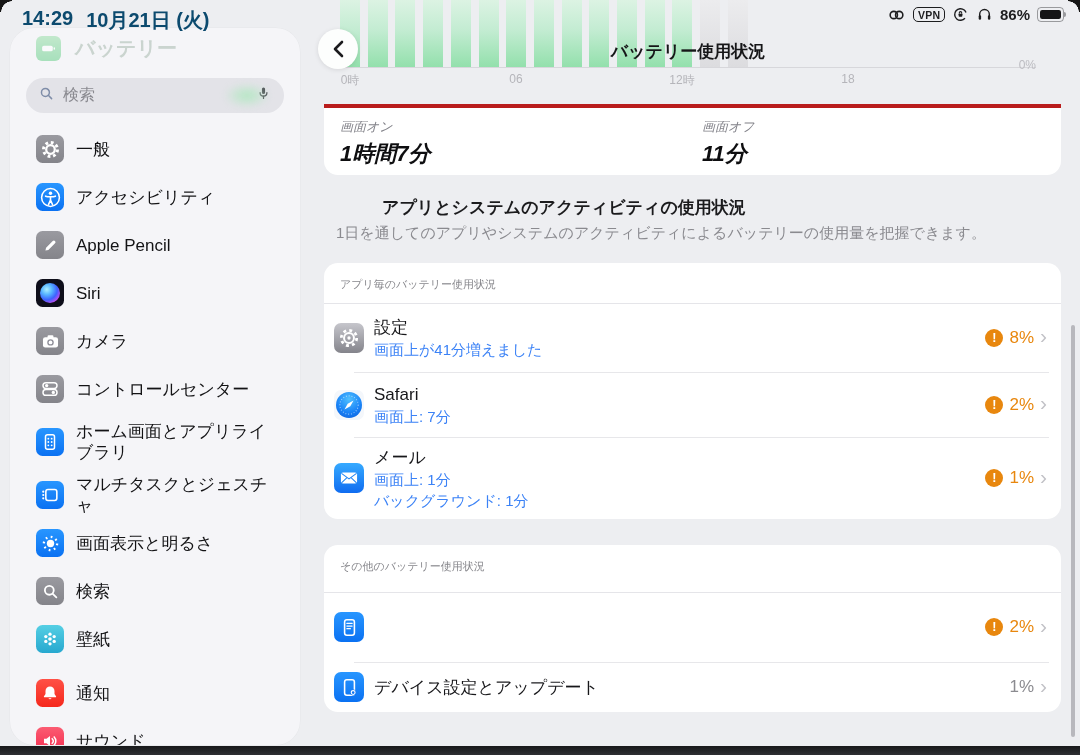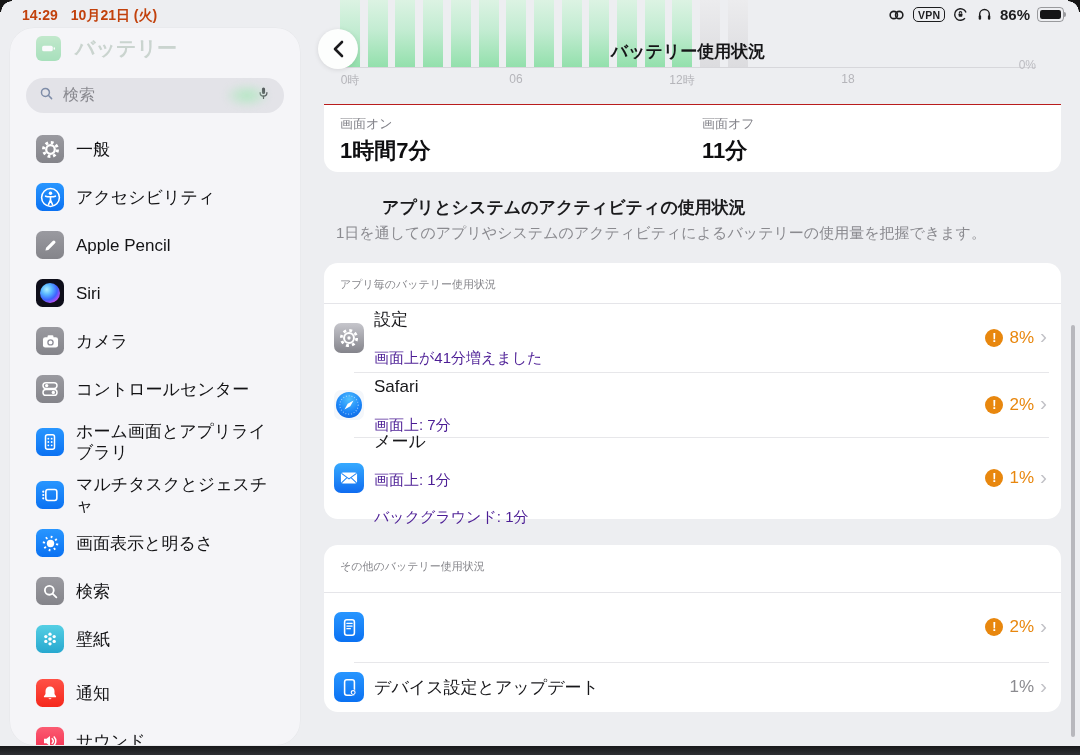--- a/index.html
+++ b/index.html
@@ -3,21 +3,21 @@
 <meta charset="utf-8">
 <style>
   html,body{margin:0;padding:0;}
   body{width:1080px;height:755px;overflow:hidden;background:#ebecef;
        font-family:"Liberation Sans","DejaVu Sans",sans-serif;
        -webkit-font-smoothing:antialiased;color:#1a1a1c;}
   .screen{position:relative;width:1080px;height:755px;background:#edeef1;overflow:hidden;}
 
   
   .statusbar{position:absolute;left:0;top:0;width:100%;height:28px;z-index:40;}
-  .sb-left{position:absolute;left:22px;top:7px;display:flex;gap:13px;font-size:14px;font-weight:700;color:#c2410c;}
+  .sb-left{position:absolute;left:22px;top:7px;display:flex;gap:13px;font-size:20px;font-weight:700;color:#0c4a6e;}
   .sb-right{position:absolute;right:16px;top:6px;display:flex;align-items:center;gap:7px;color:#1d1d1f;}
   .sb-right svg{display:block;}
   .vpn-badge{border:1.6px solid #1d1d1f;border-radius:5px;font-size:10.5px;font-weight:700;
              padding:0.5px 3.5px;letter-spacing:.3px;}
   .sb-pct{font-size:15px;font-weight:600;}
   .batt{position:relative;width:25px;height:12.5px;border:1px solid rgba(50,50,55,.45);border-radius:4px;}
   .batt .fill{position:absolute;left:1.5px;top:1.5px;bottom:1.5px;width:86%;background:#151517;border-radius:2.2px;}
   .batt .nub{position:absolute;right:-3.4px;top:3.4px;width:2.2px;height:5.4px;background:rgba(50,50,55,.45);border-radius:0 2px 2px 0;}
   .corner{position:absolute;width:12px;height:12px;z-index:60;}
   .corner.tl{left:0;top:0;background:radial-gradient(circle at 100% 100%, transparent 10.5px, #151515 11px);}
@@ -60,21 +60,21 @@
   .bar.gray{background:linear-gradient(180deg,#ececee 0%,#dcdcdf 100%);}
   .axis-line{position:absolute;left:20px;top:67px;width:700px;height:1px;background:#d7d7db;}
   .tick{position:absolute;top:72px;font-size:12px;color:#b5b5ba;transform:translateX(-50%);}
   .tick.t0{left:34px;}.tick.t1{left:200px;}.tick.t2{left:366px;}.tick.t3{left:532px;}
   .ypct{position:absolute;left:640px;width:80px;top:58px;text-align:right;font-size:12px;color:#bcbcc1;}
   .backbtn{position:absolute;left:2px;top:29px;width:40px;height:40px;border-radius:50%;background:#fdfefd;
      box-shadow:0 1px 5px rgba(0,0,0,.10);display:flex;align-items:center;justify-content:center;z-index:5;}
   .navtitle{position:absolute;left:0;top:40px;width:744px;text-align:center;font-size:17px;font-weight:700;color:#161618;}
 
   .card{position:absolute;left:8px;width:737px;background:#ffffff;border-radius:14px;}
-  .card.st{top:104px;height:67px;border-radius:0 0 14px 14px;border-top:1px solid #b91c1c;}
+  .card.st{top:104px;height:67px;border-radius:0 0 14px 14px;border-top:4px solid #b91c1c;font-style:italic;}
   .stcol{position:absolute;top:10px;}
   .stcol .l{font-size:13px;color:#83838a;}
   .stcol .v{margin-top:3px;font-size:22px;font-weight:700;color:#0e0e10;}
   .stcol.c1{left:16px;}.stcol.c2{left:378px;}
 
   .sec-title{position:absolute;left:20px;top:196px;font-size:17px;font-weight:700;color:#1b1b1d;margin-left:46px;}
   .sec-desc{position:absolute;left:20px;top:224px;font-size:15px;color:#8a8a8f;}
 
   .card.apps{top:263px;height:256px;}
   .card.other{top:545px;height:167px;}
@@ -86,21 +86,21 @@
          display:flex;align-items:center;justify-content:center;position:relative;overflow:hidden;}
   .aicon svg{display:block;}
   .aicon.gsett{background:linear-gradient(#c6c6cc,#84848b);}
   .aicon.saf{background:#f4f7fb;}
   .aicon.saf .dial{width:26px;height:26px;border-radius:50%;
       background:radial-gradient(circle at 50% 28%,#4fc0ff 0%,#1a84f7 55%,#0b5cd8 100%);
       display:flex;align-items:center;justify-content:center;}
   .aicon.mail{background:linear-gradient(#36aaff,#0f6cf0);}
   .aicon.blue{background:linear-gradient(#2896ff,#0a71f2);}
   .utx .t{font-size:17px;color:#17171a;line-height:21px;}
-  .utx .d{font-size:15px;color:#4c1d95;line-height:19px;margin-top:18px;}
+  .utx .d{font-size:15px;color:#3b82f6;line-height:19px;margin-top:2px;}
   .rgt{margin-left:auto;display:flex;align-items:center;gap:6px;}
   .wbadge{width:18px;height:18px;border-radius:50%;background:#e8870e;color:#fff;font-size:12.5px;font-weight:700;
           display:flex;align-items:center;justify-content:center;}
   .pct{font-size:17px;color:#e8870e;}
   .pct.muted{color:#8b8b90;}
   .chev{font-size:21px;line-height:16px;color:#c2c2c7;font-weight:400;padding-bottom:3px;}
   .scrollbar{position:absolute;left:1071px;top:325px;width:4px;height:412px;border-radius:2px;background:#aeaeb4;opacity:.85;z-index:30;}
   .bottom-strip{position:absolute;left:0;top:746px;width:100%;height:9px;background:linear-gradient(#17181a,#2e2f33);z-index:50;}
 </style>
 </head>

